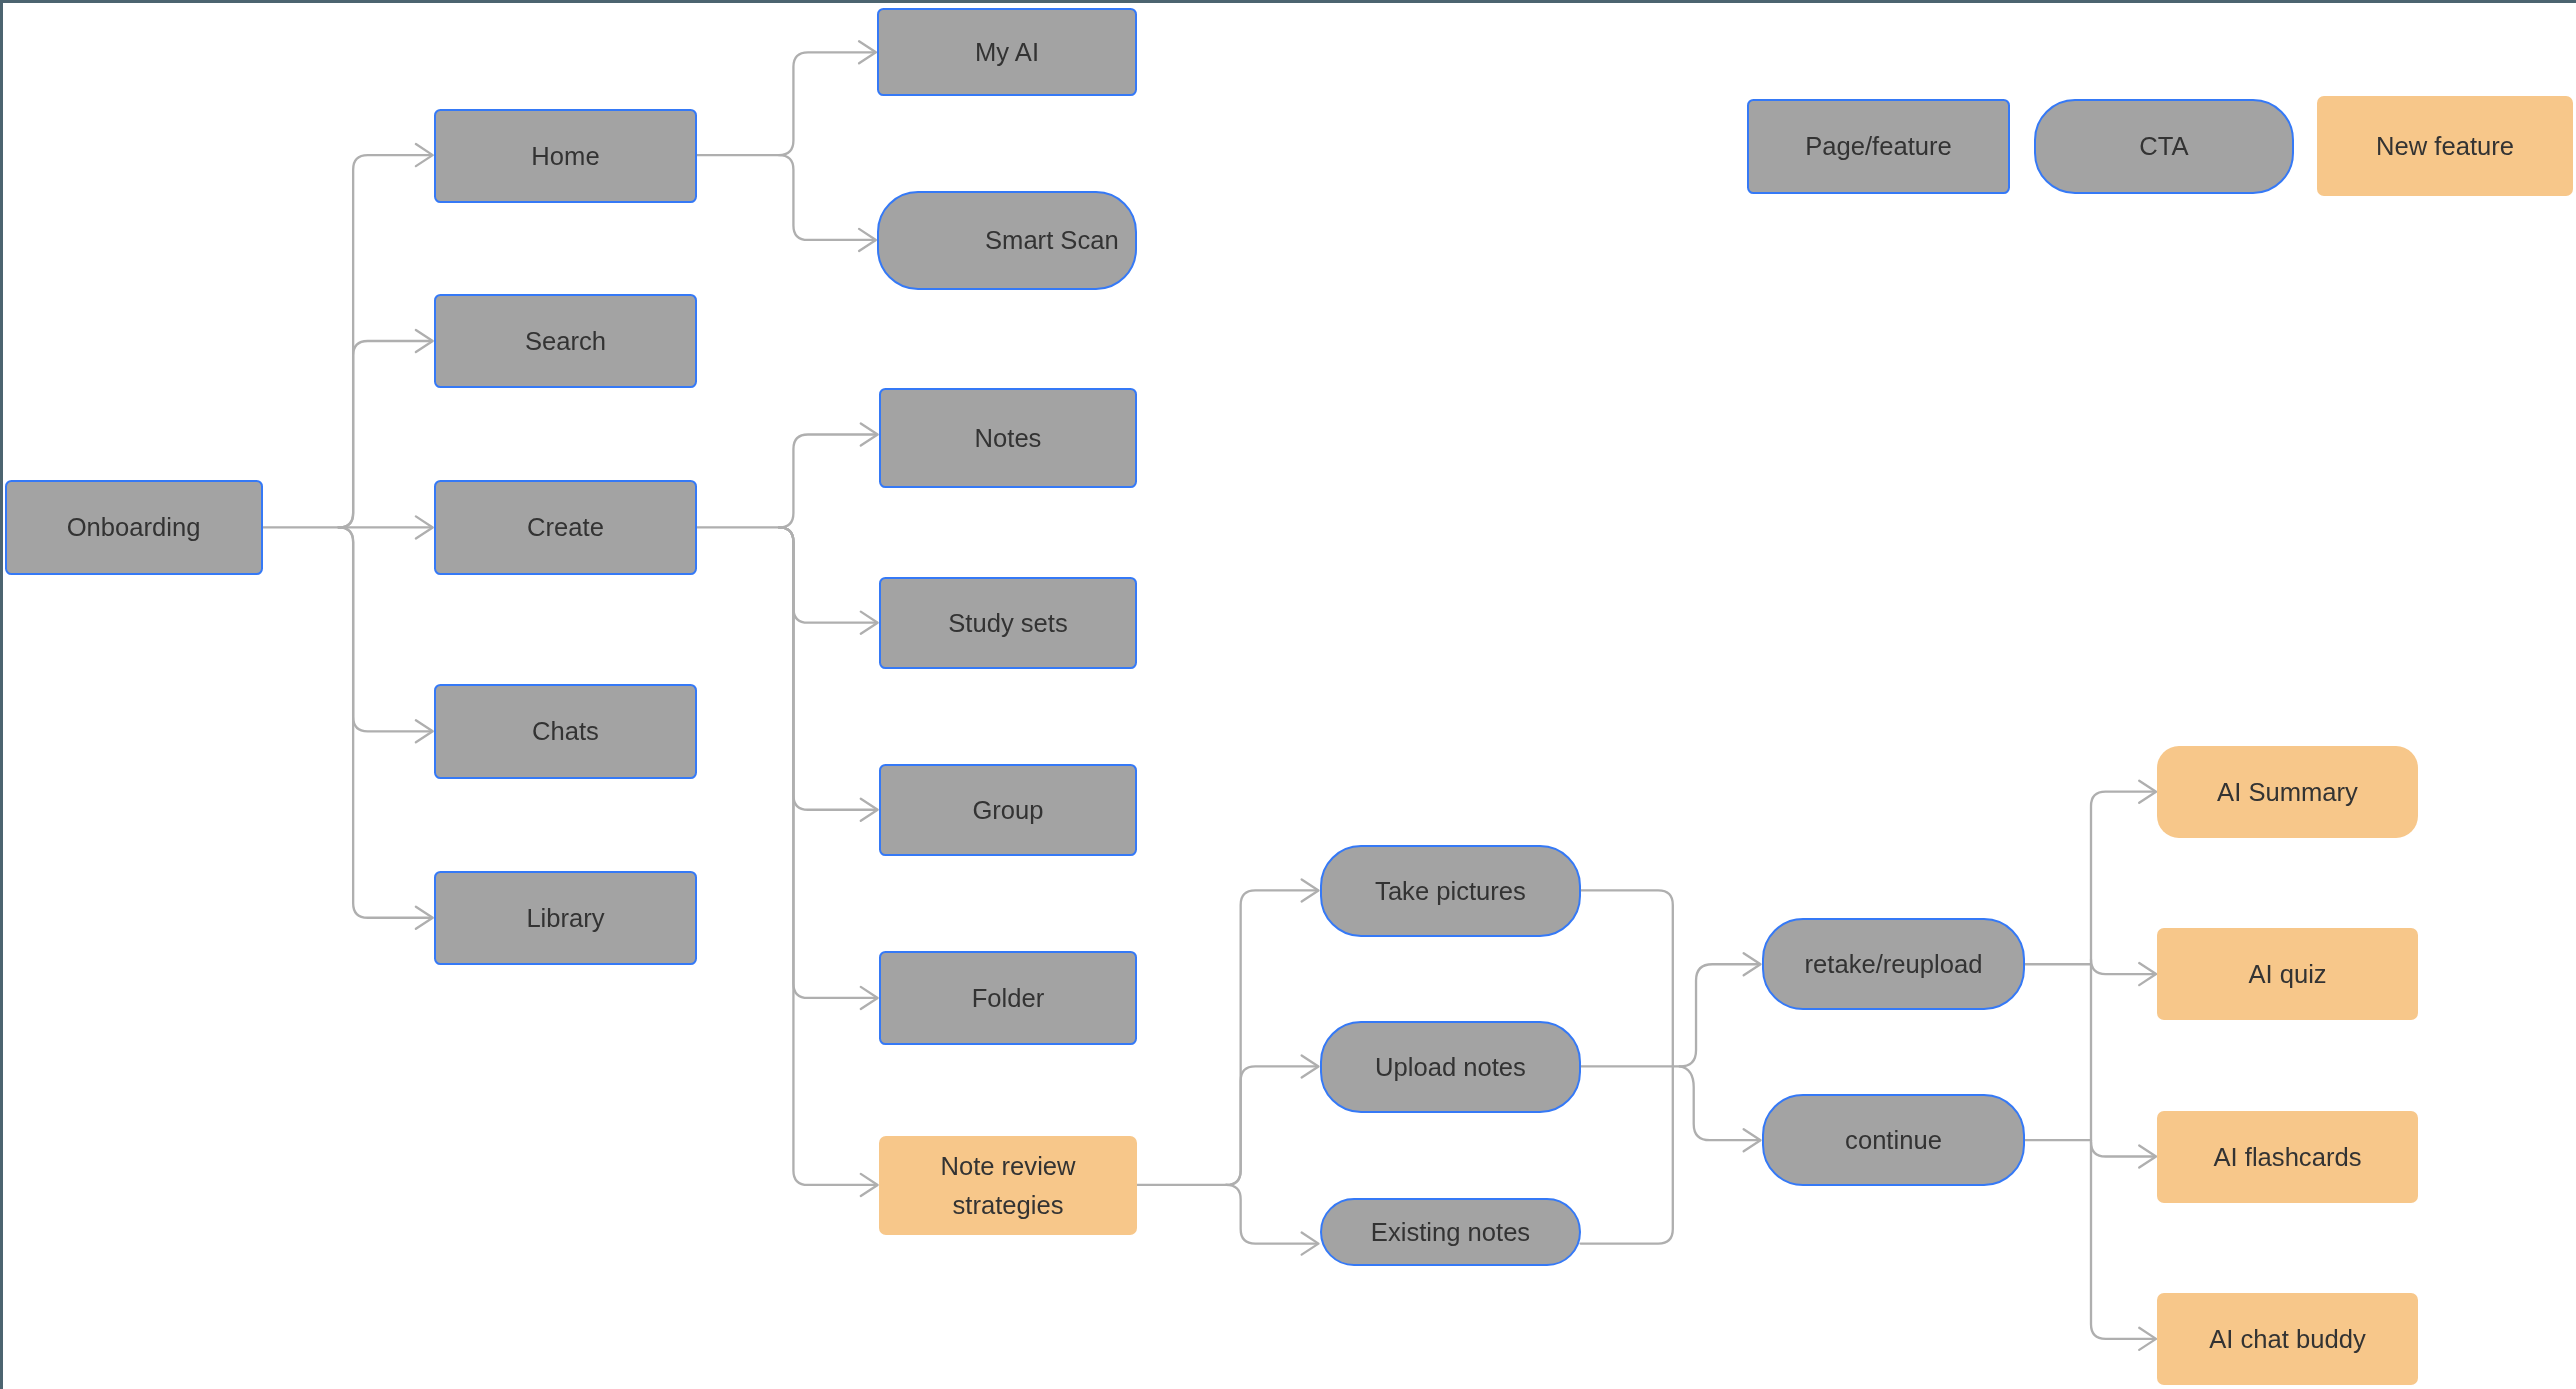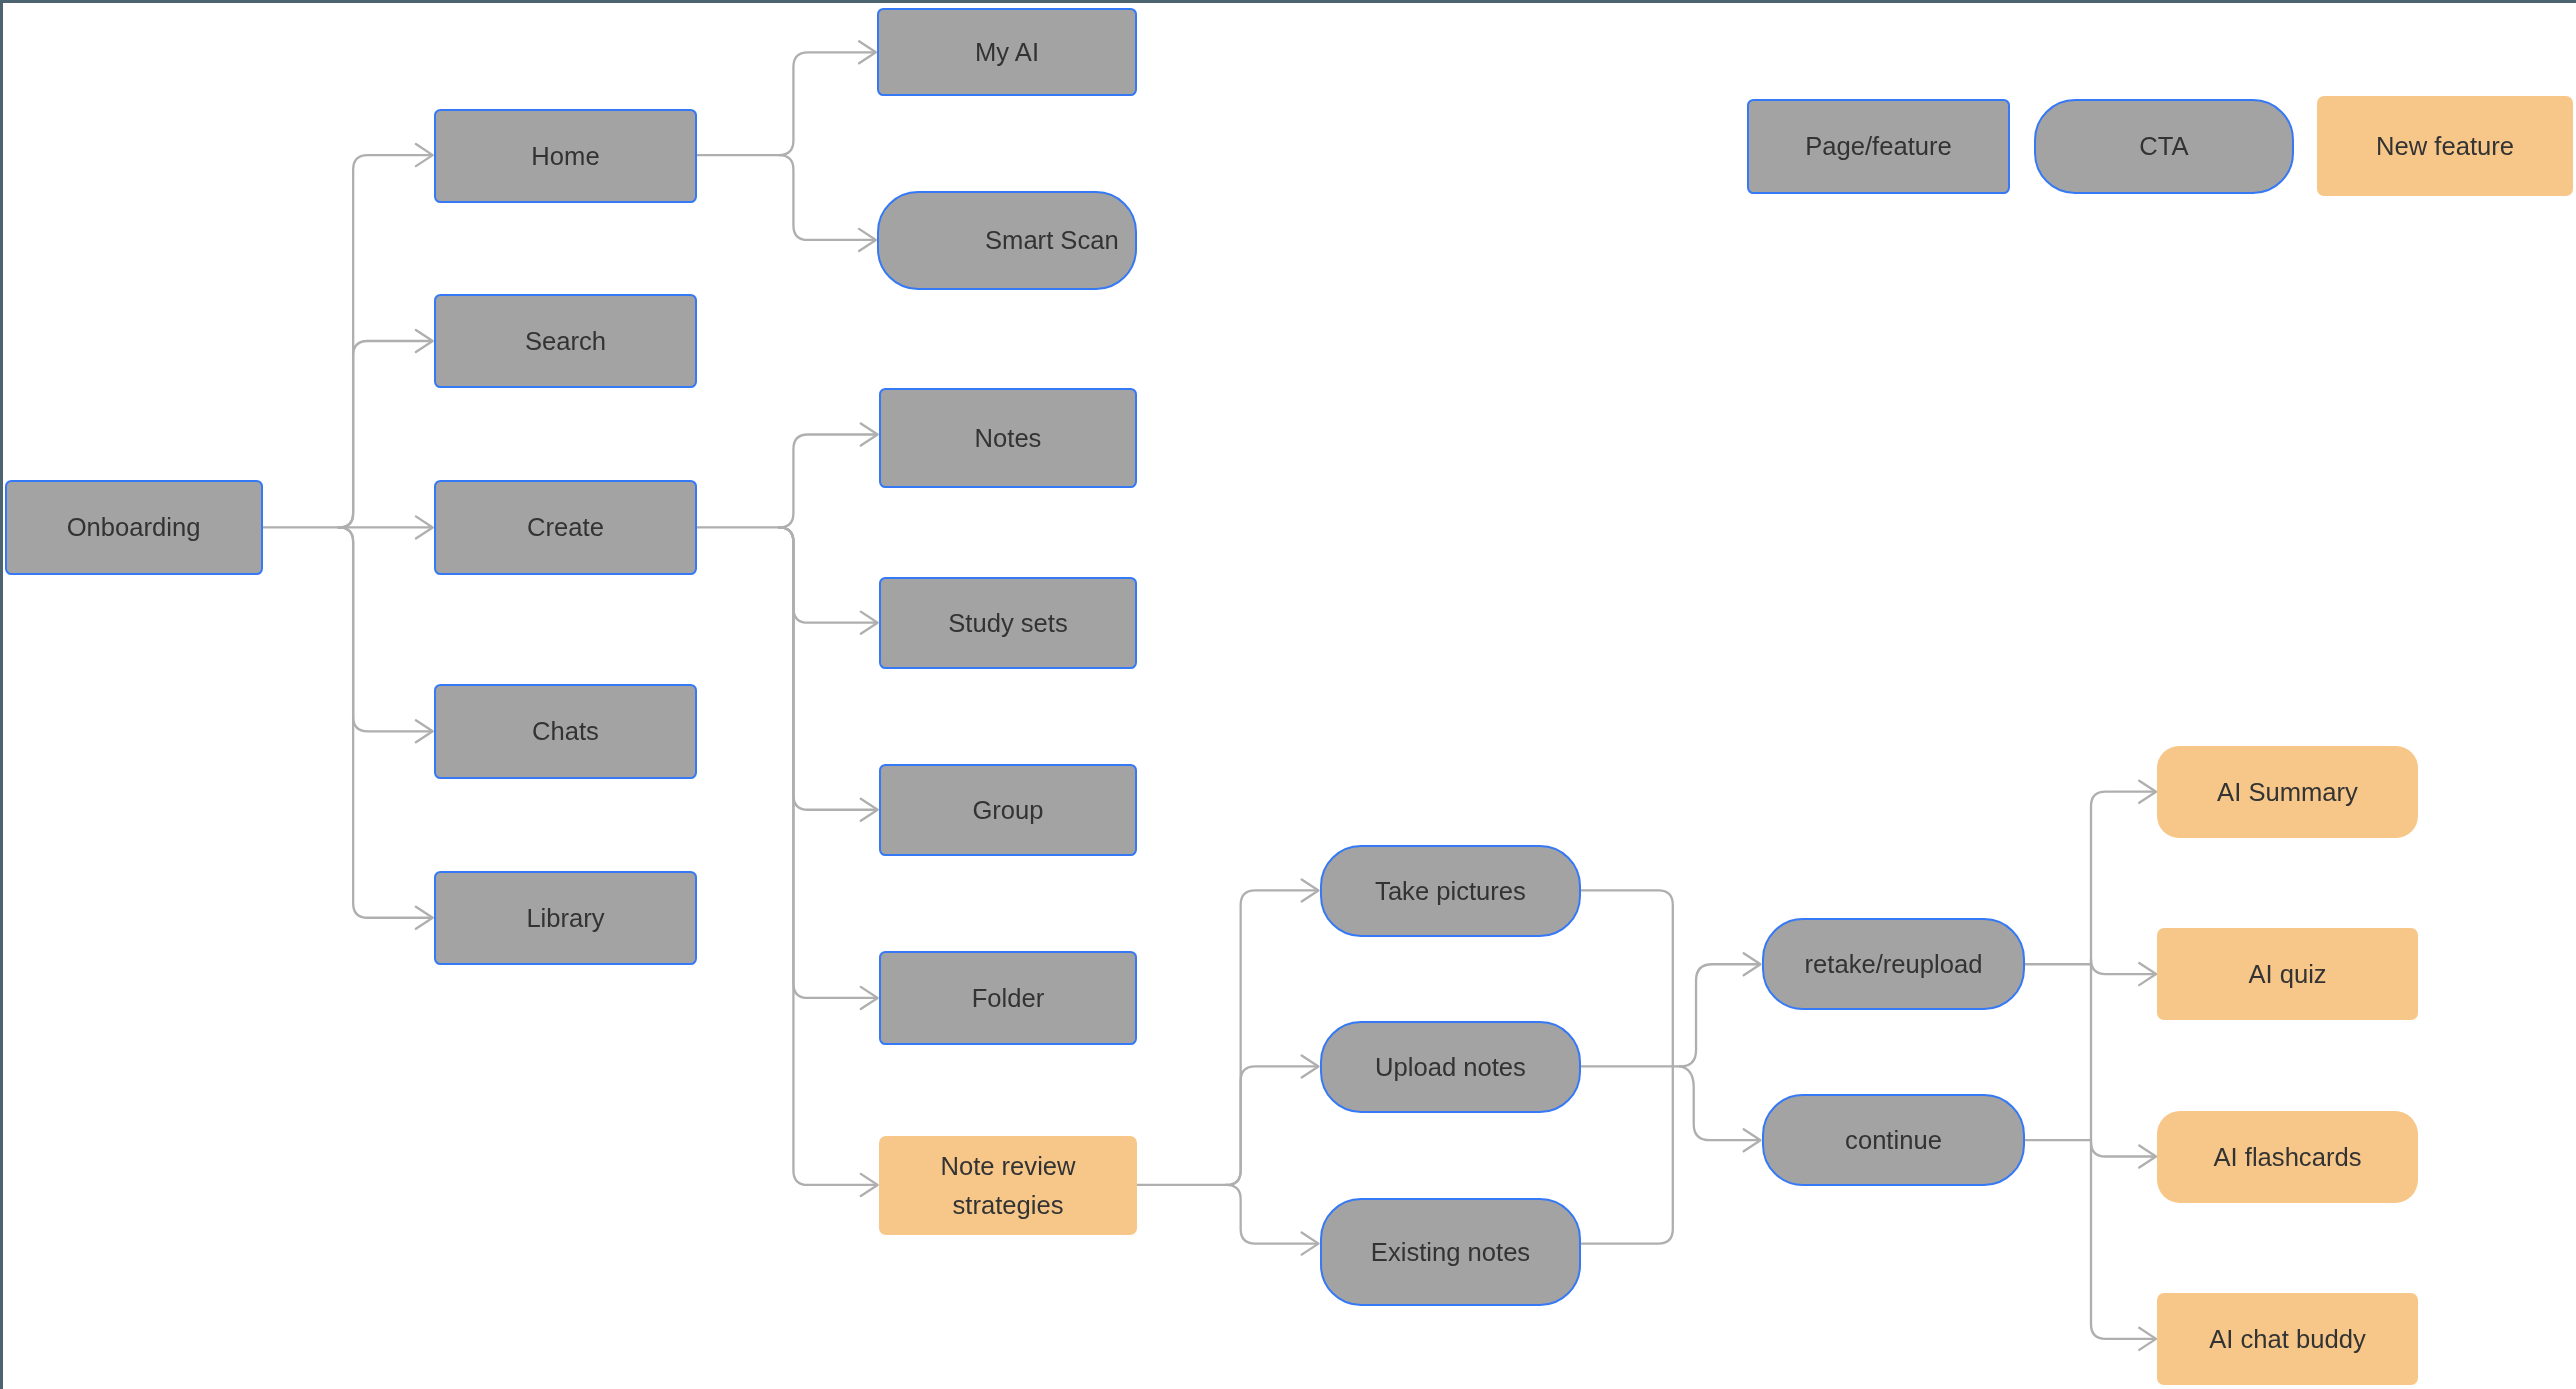--- a/index.html
+++ b/index.html
@@ -123,36 +123,36 @@
       </div>
       <div class="node filled" style="left: 879px; top: 1136px; width: 258px; height: 99px;">
         <span>Note review strategies</span>
       </div>
       <div class="node pill" style="left: 1320px; top: 845px; width: 261px; height: 92px;">
         <span>Take pictures</span>
       </div>
       <div class="node pill" style="left: 1320px; top: 1021px; width: 261px; height: 92px;">
         <span>Upload notes</span>
       </div>
-      <div class="node pill" style="left: 1320px; top: 1198px; width: 261px; height: 108px;">
+      <div class="node pill" style="left: 1320px; top: 1198px; width: 261px; height: 68px;">
         <span>Existing notes</span>
       </div>
       <div class="node pill" style="left: 1762px; top: 918px; width: 263px; height: 92px;">
         <span>retake/reupload</span>
       </div>
       <div class="node pill" style="left: 1762px; top: 1094px; width: 263px; height: 92px;">
         <span>continue</span>
       </div>
       <div class="node filled" style="left: 2157px; top: 746px; width: 261px; height: 92px; border-radius: 22px;">
         <span>AI Summary</span>
       </div>
       <div class="node filled" style="left: 2157px; top: 928px; width: 261px; height: 92px;">
         <span>AI quiz</span>
       </div>
-      <div class="node filled" style="left: 2157px; top: 1111px; width: 261px; height: 92px; border-radius: 23px;">
+      <div class="node filled" style="left: 2157px; top: 1111px; width: 261px; height: 92px;">
         <span>AI flashcards</span>
       </div>
       <div class="node filled" style="left: 2157px; top: 1293px; width: 261px; height: 92px;">
         <span>AI chat buddy</span>
       </div>
       <div class="node rect" style="left: 1747px; top: 99px; width: 263px; height: 95px;">
         <span>Page/feature</span>
       </div>
       <div class="node pill" style="left: 2034px; top: 99px; width: 260px; height: 95px;">
         <span>CTA</span>

